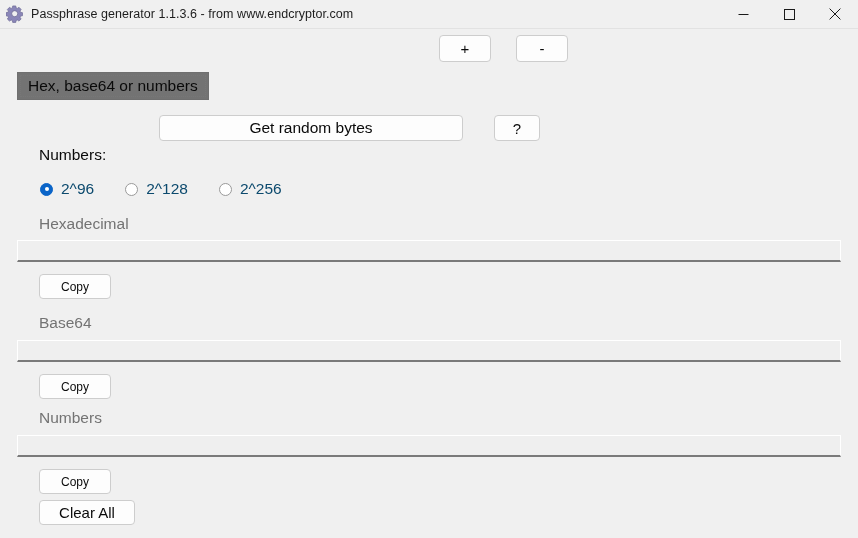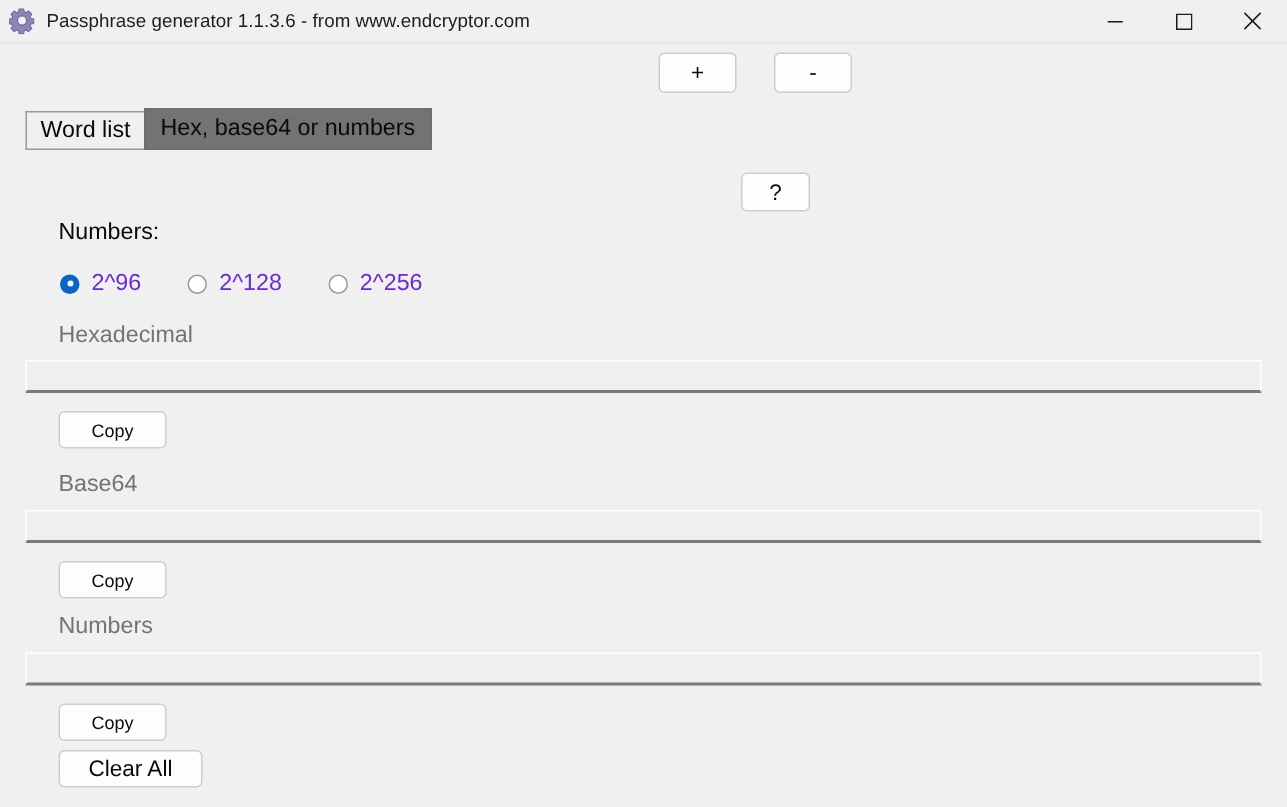--- a/index.html
+++ b/index.html
@@ -187,21 +187,21 @@
   .radio-item.checked .radio-mark::after {
     content: "";
     position: absolute;
     left: 3.5px; top: 3.5px;
     width: 4px; height: 4px;
     border-radius: 50%;
     background: #ffffff;
   }
   .radio-label {
     font-size: 15.5px;
-    color: #6d28d9;
+    color: #0c4a6e;
   }
 
   
   .field-label {
     position: absolute;
     left: 39px;
     font-size: 15.5px;
     color: #737373;
   }
 
@@ -270,29 +270,27 @@
       </div>
     </div>
   </div>
 
 
   <button class="btn abs" id="plus-button">+</button>
 
   <button class="btn abs" id="minus-button">-</button>
 
   <div class="tabstrip">
-    <div class="tab tab-unselected">
-      <span>Word list</span>
-    </div>
     <div class="tab tab-selected">
       <span class="focus-ring"></span>
       <span>Hex, base64 or numbers</span>
     </div>
   </div>
 
+  <button class="btn abs" id="get-random-bytes-button">Get random bytes</button>
 
   <button class="btn abs" id="help-button">?</button>
 
   <div class="abs" id="security-label">Numbers:</div>
 
   <div class="radio-row">
     <div class="radio-item checked">
       <span class="radio-mark"></span>
       <span class="radio-label">2^96</span>
     </div>

